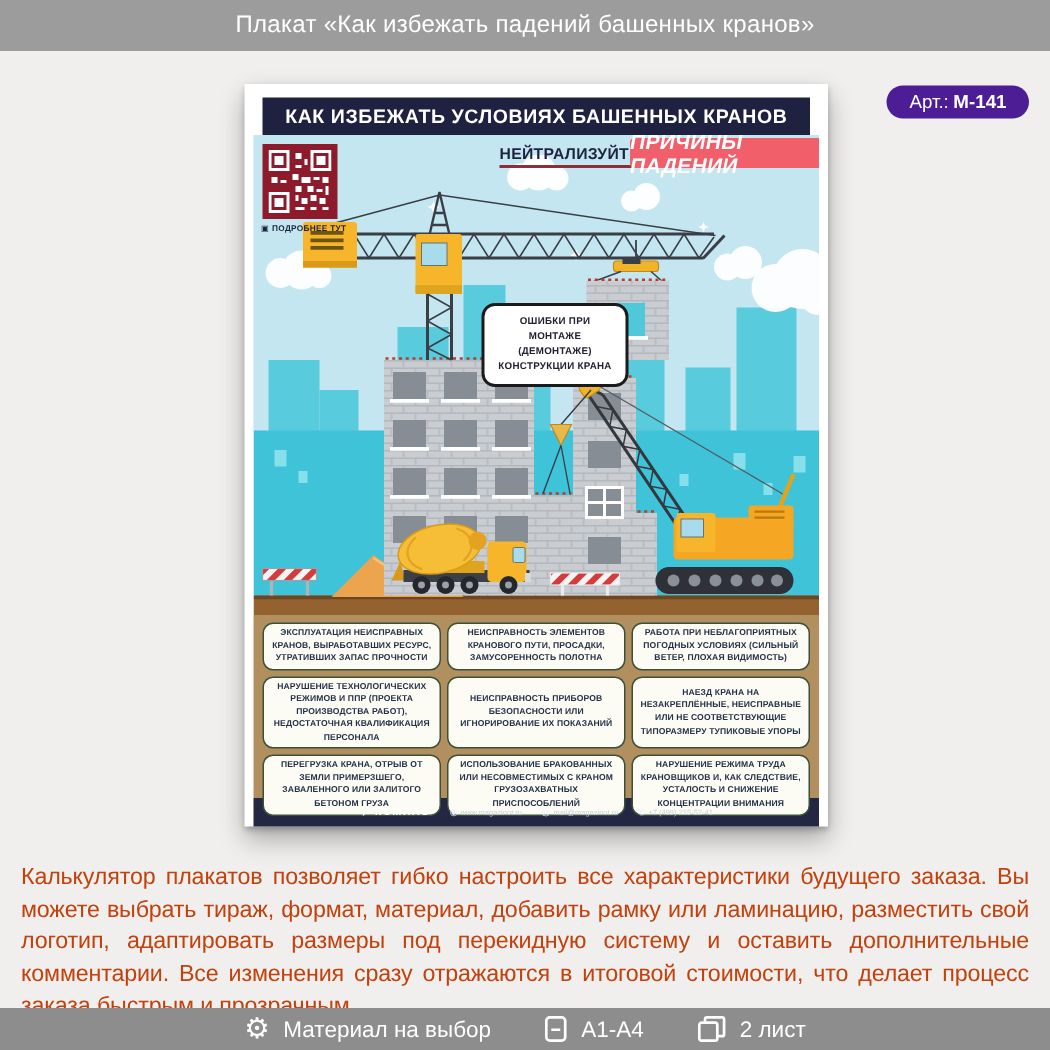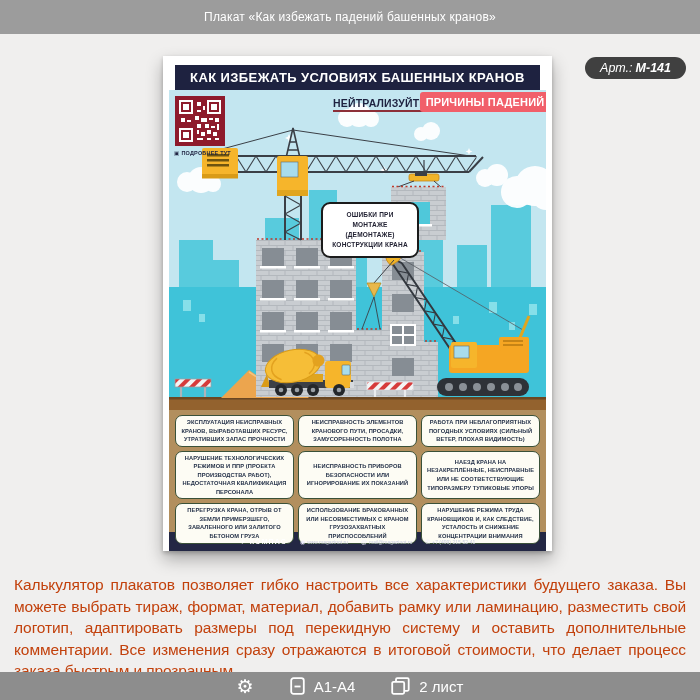--- a/index.html
+++ b/index.html
@@ -4,27 +4,27 @@
 <style>
   html,body{margin:0;padding:0;}
   body{
     width:700px;height:700px;position:relative;overflow:hidden;
     background:#f0efee;
     font-family:"Liberation Sans","DejaVu Sans",sans-serif;
   }
   
   .topbar{
     position:absolute;left:0;top:0;width:700px;height:34px;
-    background:#9c9c9c;color:#fff;font-size:12px;line-height:34px;
+    background:#9c9c9c;color:#fff;font-size:16px;line-height:34px;
     text-align:center;letter-spacing:.2px;
   }
   
   .art-badge{
-    position:absolute;top:57px;right:14px;background:#404040;color:#fff;
-    border-radius:13px;padding:4px 15px;font-size:12.5px;white-space:nowrap;font-style:italic;
+    position:absolute;top:57px;right:14px;background:#4c1d95;color:#fff;
+    border-radius:13px;padding:4px 15px;font-size:12.5px;white-space:nowrap;
   }
   .art-badge b{font-weight:bold;margin-left:3px;}
   
   .poster{
     position:absolute;left:163px;top:56px;width:389px;height:495px;
     background:#fff;box-sizing:border-box;padding:6px 6px 0 6px;
     box-shadow:0 8px 16px rgba(0,0,0,.30),0 2px 4px rgba(0,0,0,.22);
   }
   .poster-title{
     margin:3px 6px 0 6px;height:25px;background:#1e2240;color:#fff;
@@ -45,23 +45,24 @@
     font-size:5.5px;font-weight:bold;color:#1e2240;letter-spacing:.2px;
     display:flex;align-items:center;gap:2px;
   }
   .neutralize{
     position:absolute;left:164px;top:7px;
     font-size:10.5px;font-weight:800;color:#1e2240;letter-spacing:.2px;
     border-bottom:2.5px solid #8c2f38;padding-bottom:1px;
   }
   .causes-btn{
     position:absolute;left:251px;top:2px;width:130px;height:20px;
-    background:#f15f6a;color:#fff;font-size:11px;font-weight:bold;
+    background:#f15f6a;color:#fff;font-size:14px;font-weight:bold;
     display:flex;align-items:center;justify-content:center;border-radius:3px;
     letter-spacing:.2px;
+    font-style:italic;
   }
   .bubble{
     position:absolute;left:152px;top:112px;width:98px;box-sizing:border-box;
     background:#fff;border:2px solid #1b1b1b;border-radius:9px;
     padding:6px 5px;font-size:6.5px;font-weight:bold;color:#223;
     text-align:center;line-height:1.55;letter-spacing:.2px;
   }
   
   .causes{
     width:377px;height:122px;background:#b28f5e;box-sizing:border-box;
@@ -404,20 +405,21 @@
       <span>+7 (499) 215-52-41</span>
     </span>
   </div>
 </div>
 
 <p class="description">Калькулятор плакатов позволяет гибко настроить все характеристики будущего заказа. Вы можете выбрать тираж, формат, материал, добавить рамку или ламинацию, разместить свой логотип, адаптировать размеры под перекидную систему и оставить дополнительные комментарии. Все изменения сразу отражаются в итоговой стоимости, что делает процесс заказа быстрым и прозрачным</p>
 
 <div class="bottombar">
   <div class="bar-item">
     <span style="font-size:19px;line-height:1;">⚙</span>
+    <span>Материал на выбор</span>
   </div>
   <div class="bar-item">
     <svg width="15" height="18" viewBox="0 0 15 18">
       <rect x="1.2" y="1.2" width="12.6" height="15.6" rx="2.4" fill="none" stroke="#ffffff" stroke-width="1.8"></rect>
       <line x1="4.5" y1="9.5" x2="10.5" y2="9.5" stroke="#ffffff" stroke-width="1.8"></line>
     </svg>
     <span>А1-А4</span>
   </div>
   <div class="bar-item">
     <svg width="19" height="18" viewBox="0 0 19 18">

